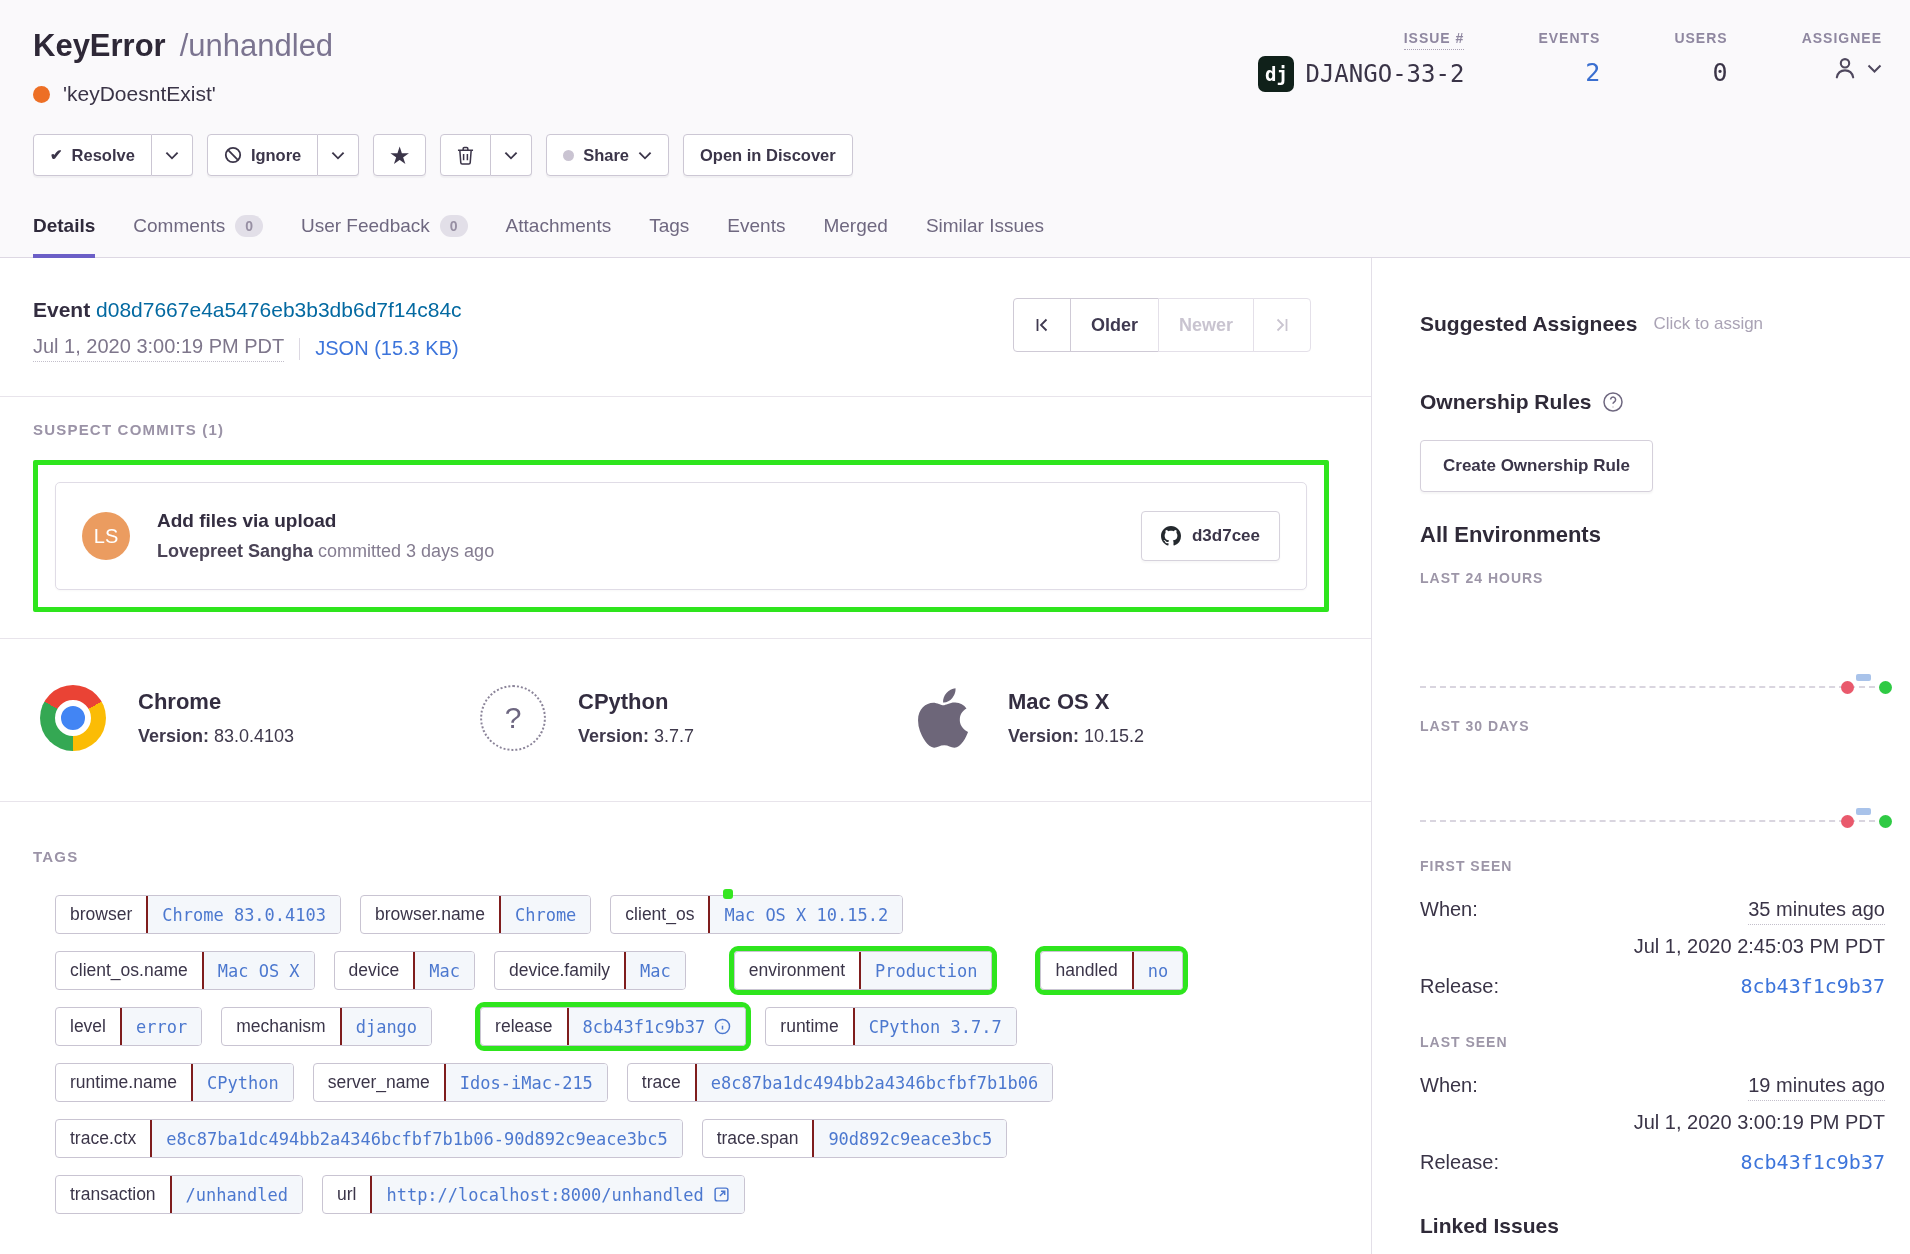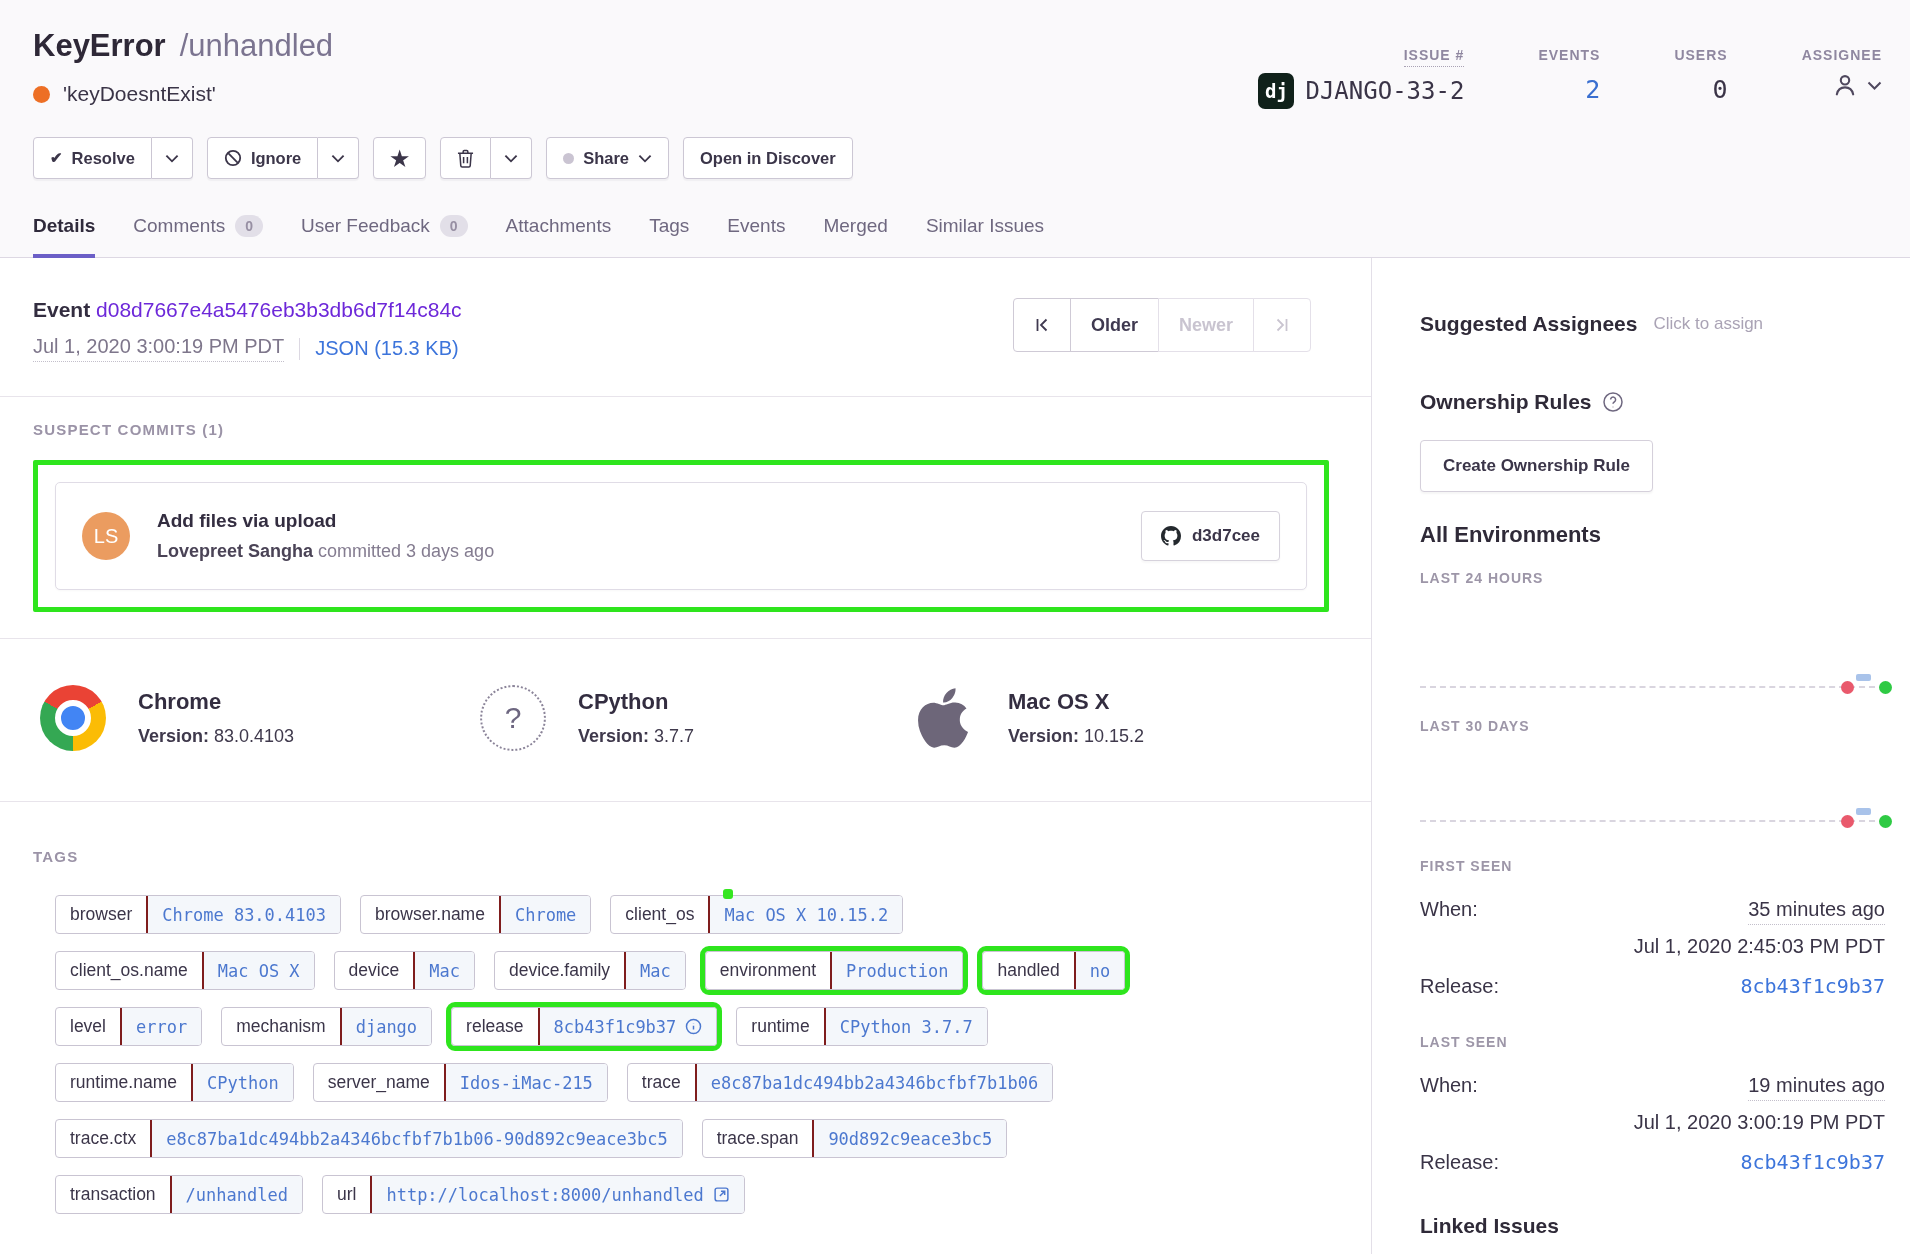--- a/index.html
+++ b/index.html
@@ -17,21 +17,21 @@
     height:258px; background:#faf9fb; border-bottom:1px solid #ddd8e3;
     padding:28px 26px 0 33px; position:relative;
   }
   .row1 { display:flex; justify-content:space-between; }
   .title-line { font-size:31px; display:flex; align-items:baseline; }
   .title-main { font-weight:700; color:#2e2837; }
   .title-sub  { color:#7b7490; margin-left:14px; }
   .msg-line { margin-top:18px; display:flex; align-items:center; gap:13px; font-size:21px; color:#3a3447; }
   .level-dot { width:17px; height:17px; border-radius:50%; background:#ed6f25; flex:0 0 auto; }
 
-  .stats { display:flex; gap:74px; margin-top:19px; padding-right:2px; }
+  .stats { display:flex; gap:74px; margin-top:2px; padding-right:2px; }
   .stat { display:flex; flex-direction:column; align-items:flex-end; }
   .stat-label { font-size:14px; color:#8f87a0; letter-spacing:1px; font-weight:600; }
   .stat-label.dotted { border-bottom:1px dotted #a9a2b4; padding-bottom:3px; }
   .stat-value { margin-top:12px; font-size:25px; color:#3a3447; }
   .stat-value.blue { color:#3a6fd0; }
   .issue-value { display:flex; align-items:center; gap:11px; margin-top:6px; cursor:pointer; }
   .dj-badge { width:36px; height:36px; border-radius:7px; background:#10211a; color:#fff;
     font-weight:700; font-size:19px; display:flex; align-items:center; justify-content:center; }
   .issue-name { font-size:24px; color:#3a3447; }
   .assignee-ctl { display:flex; align-items:center; gap:8px; margin-top:8px; cursor:pointer; }
@@ -63,21 +63,21 @@
   
   .content { display:flex; background:#fff; height:996px; }
   .main { width:1372px; border-right:1px solid #e3dfe8; }
   .side { flex:1; padding:54px 25px 0 48px; }
 
   
   .event-row { display:flex; justify-content:space-between; align-items:flex-start;
                padding:40px 60px 34px 33px; }
   .event-line1 { font-size:21px; }
   .event-label { font-weight:700; color:#332d40; }
-  .event-id { color:#6d28d9; cursor:pointer; }
+  .event-id { color:#0369a1; cursor:pointer; }
   .event-line2 { margin-top:13px; font-size:20px; display:flex; gap:15px; align-items:center; }
   .event-date { color:#7e768b; border-bottom:1px dotted #c3bfcb; padding-bottom:3px; }
   .vsep { width:1px; height:22px; background:#dcd8e2; }
   .json-link { color:#3c74db; cursor:pointer; }
 
   .pager { display:flex; }
   .pager-btn { height:54px; min-width:58px; padding:0 20px; background:#fff; border:1px solid #cfcad6;
     display:flex; align-items:center; justify-content:center; font-size:18px; font-weight:700;
     color:#3f3950; margin-left:-1px; cursor:pointer; }
   .pager-btn.first { border-radius:4px 0 0 4px; margin-left:0; }
@@ -120,21 +120,21 @@
 
   
   .tags-section { padding:46px 42px 0 33px; }
   .tag-rows { margin-top:30px; }
   .tag-row { display:flex; gap:19px; margin-bottom:17px;padding-left:22px; }
   .pill { display:flex; border:1px solid #c9c4d2; border-radius:4px; background:#fff; position:relative; }
   .pill-key { padding:8px 14px; font-size:17.5px; color:#3b3549; white-space:nowrap; }
   .pill-val { padding:8px 14px; font-size:17px; color:#4c78cf; background:#f4f7fb;
     border-left:2px solid #7f1d1d; display:flex; align-items:center; gap:9px;
     white-space:nowrap; border-radius:0 3px 3px 0; cursor:pointer; }
-  .pill.hl { outline:5px solid #2ee51d; }
+  .pill.hl { outline:5px solid #2ee51d;margin-left:29px; }
   .green-dot { position:absolute; top:-7px; left:112px; width:10px; height:10px;
     background:#35e620; border-radius:3px; }
 
   
   .side-h { font-size:21px; font-weight:700; color:#2f2a38; display:flex; align-items:center; gap:10px; }
   .side-hint { font-size:17px; color:#aaa3b5; font-weight:400; margin-left:6px; }
   .ownership { margin-top:54px; }
   .create-btn { margin-top:26px; height:52px; padding:0 22px; background:#fff; border:1px solid #d5d0db;
     border-radius:4px; font-size:17px; font-weight:700; color:#3b3549;
     box-shadow:0 2px 2px rgba(0,0,0,.04); cursor:pointer; font-family:"Liberation Sans",sans-serif; }

